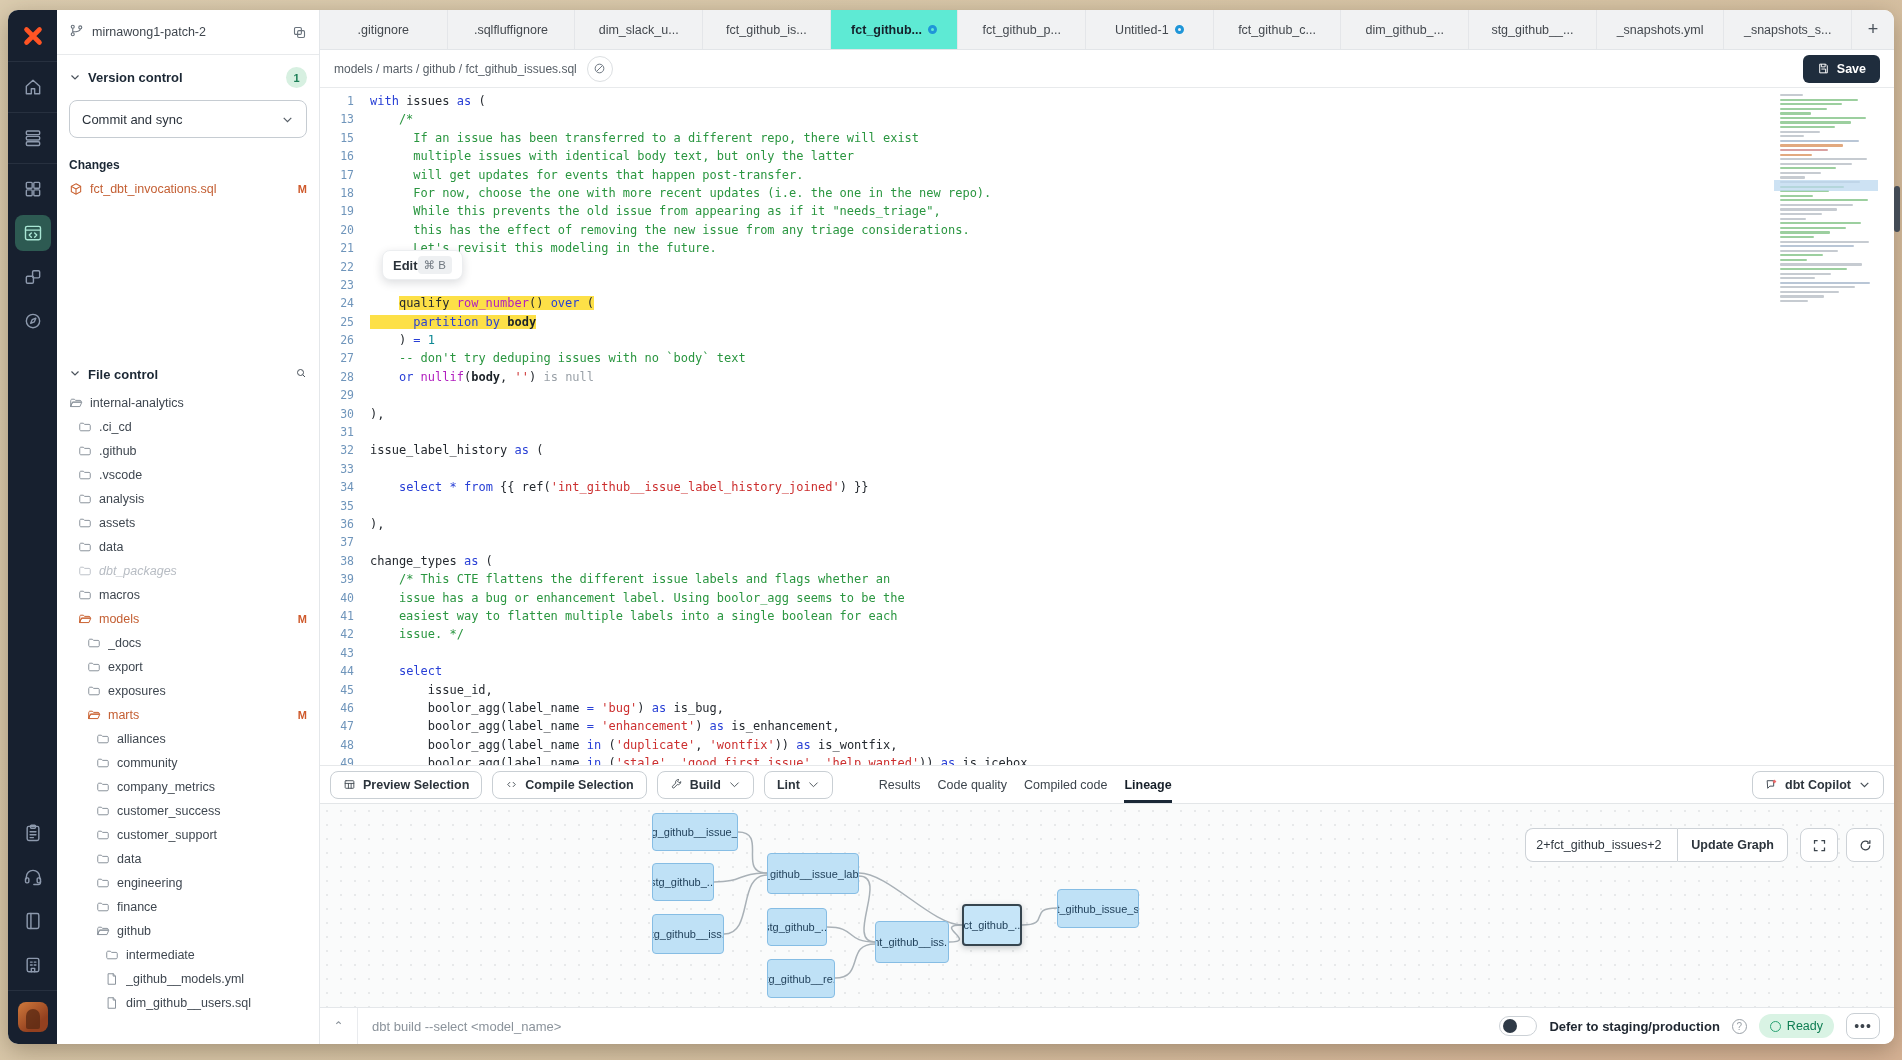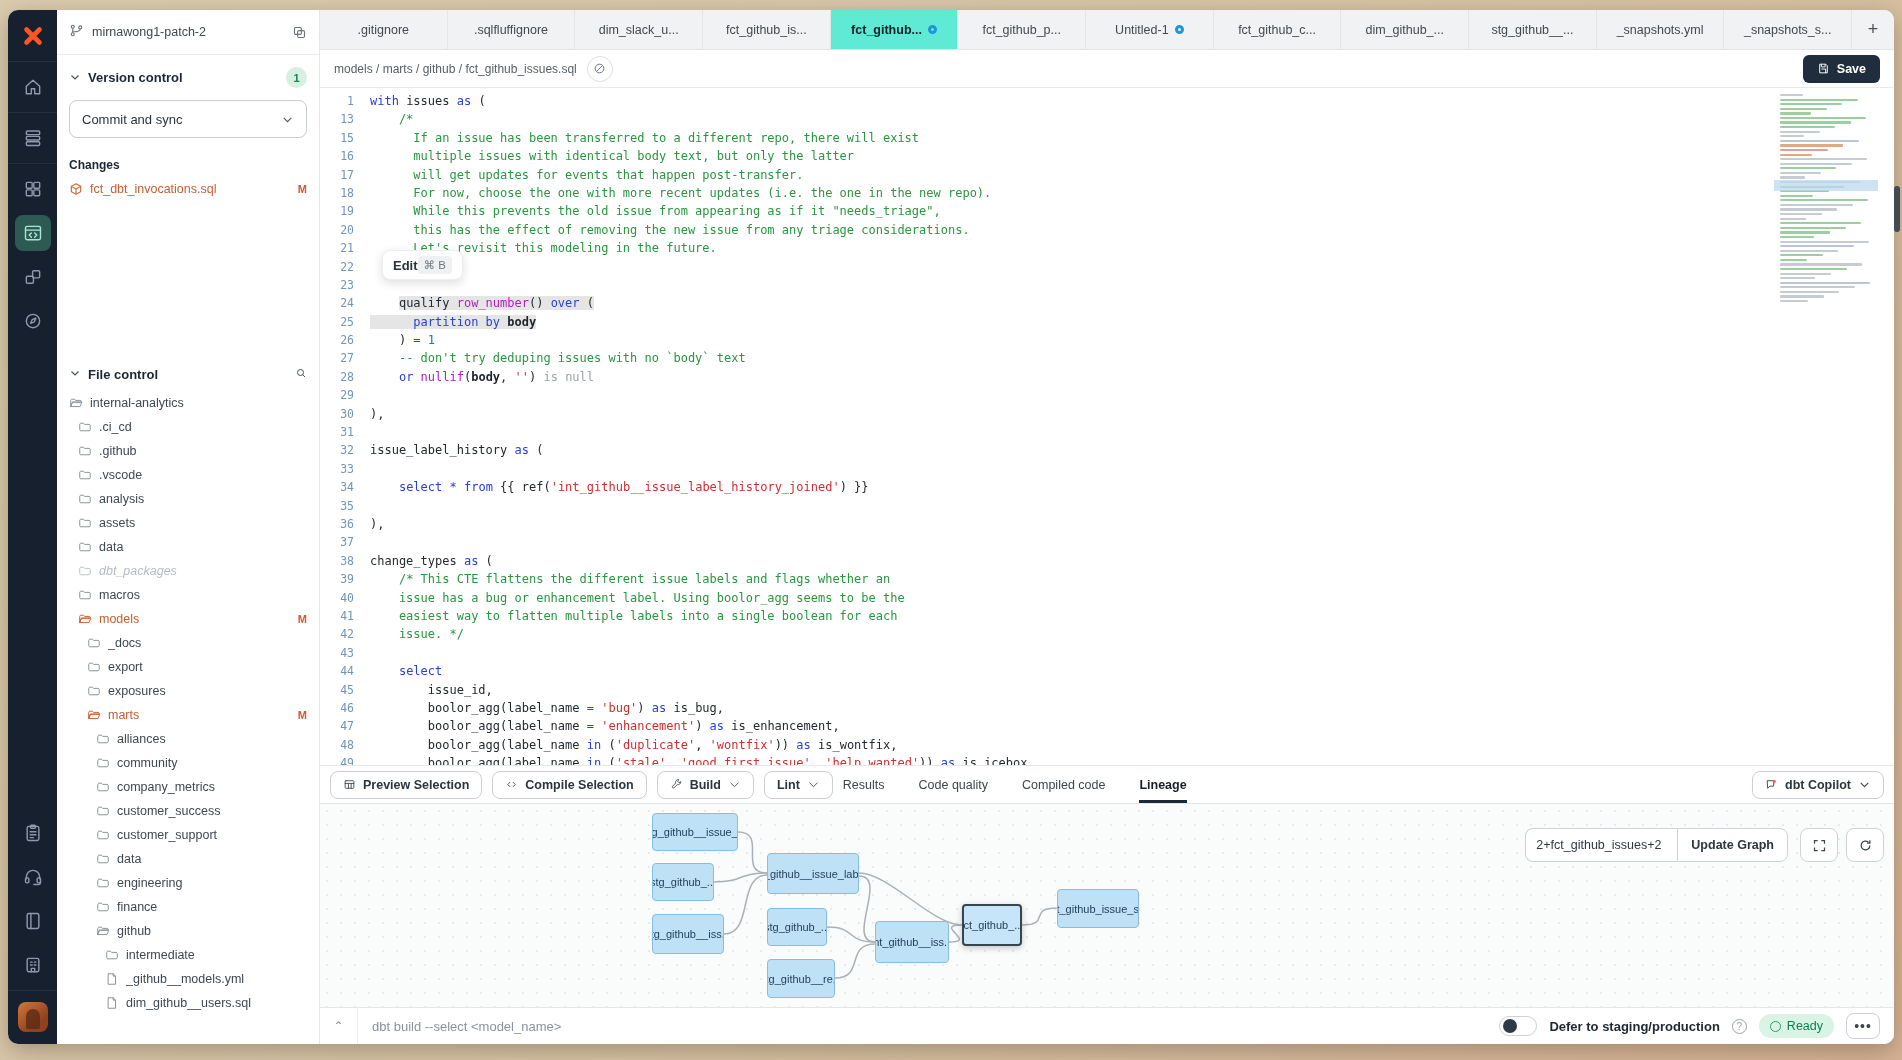--- a/index.html
+++ b/index.html
@@ -66,32 +66,32 @@
   .circlebtn svg { width:13px; height:13px; }
   .savebtn { margin-left:auto; height:28px; background:#1f2d3d; color:#fff; border:none; border-radius:6px; padding:0 14px; font-size:12.5px; font-weight:bold; display:flex; align-items:center; gap:7px; cursor:pointer; }
   .savebtn svg { width:13px; height:13px; }
 
   .codearea { flex:1; position:relative; overflow:hidden; padding-top:4px; background:#fff; }
   .cl { display:flex; height:18.4px; line-height:18.4px; }
   .ln { width:34px; margin-right:16px; text-align:right; color:#6f95bb; font:11.5px/18.4px "DejaVu Sans Mono",monospace; flex:none; }
   .cd { font:12px/18.4px "DejaVu Sans Mono",monospace; white-space:pre; color:#24292f; }
   .kw { color:#2940d6; } .fn { color:#b11fbf; } .cm { color:#2a9640; } .str { color:#cc2f2f; }
   .num { color:#0b8793; } .gr { color:#9aa1a8; } .b { font-weight:bold; color:#1d2329; } .pl { color:#24292f; }
-  .sel { background:#e5e5e5;text-align:right; }
+  .sel { background:#fde047;text-align:right; }
   .edittip { position:absolute; left:62px; top:162px; background:#fff; border:1px solid #eceef0; border-radius:8px; box-shadow:0 3px 10px rgba(20,30,40,.15); display:flex; align-items:center; padding:5px 10px; }
   .edittip .el { font-size:13px; font-weight:bold; color:#2a3139; }
   .edittip .ek { font-size:11.5px; color:#707880; background:#eef0f2; border-radius:4px; padding:2px 6px; }
   .minimap { position:absolute; right:16px; top:6px; width:104px; height:214px; cursor:pointer; }
   .mmrow { height:2.2px; margin-bottom:2.4px; border-radius:1px; margin-left:6px; }
   .mmsel { position:absolute; left:0; top:86px; width:100%; height:11px; background:#bcd8ef; opacity:.75; }
 
   .panelbar { height:38px; flex:none; border-top:1px solid #e6e8ea; display:flex; align-items:center; padding:0 10px; gap:10px; background:#fff; }
   .pbtn { height:28px; border:1px solid #c9cfd4; border-radius:8px; background:#fff; padding:0 12px; font-size:12.5px; font-weight:bold; color:#2c343c; display:flex; align-items:center; gap:7px; cursor:pointer; font-family:inherit; }
   .pbtn svg { width:13px; height:13px; color:#454d55; }
-  .ptabs { display:flex; gap:34px; height:100%; }
+  .ptabs { display:flex; gap:17px; margin-left:36px; height:100%; }
   .ptab { display:flex; align-items:center; font-size:12.5px; color:#3d454d; cursor:pointer; border-bottom:3px solid transparent; border-top:3px solid transparent; }
   .ptab.active { font-weight:bold; color:#161f29; border-bottom-color:#1b2836; }
   .copilot { margin-left:auto;text-align:right; }
 
   .lineage { height:204px; flex:none; border-top:1px solid #e3e6e8; background:#fafbfb; background-image:radial-gradient(#e7e9ea 1px,transparent 1px); background-size:14px 14px; position:relative; overflow:hidden; }
   .lineage svg.edges { position:absolute; inset:0; width:100%; height:100%; }
   .node { position:absolute; background:#bfe1f6; border:1px solid #86bde4; border-radius:4px; font-size:11px; color:#1d3d57; display:flex; align-items:center; justify-content:center; padding:0 6px; white-space:nowrap; overflow:hidden; cursor:pointer; }
   .node.selected { border:2px solid #36454f; background:#c6e5f8; box-shadow:0 2px 6px rgba(30,40,50,.25); }
   .lin-controls { position:absolute; top:24px; right:10px; display:flex; align-items:center; }
   .lin-input { width:152px; height:34px; border:1px solid #cdd2d7; border-right:none; border-radius:8px 0 0 8px; padding:0 10px; font-size:12.5px; color:#2f373f; background:#fff; font-family:inherit; }

